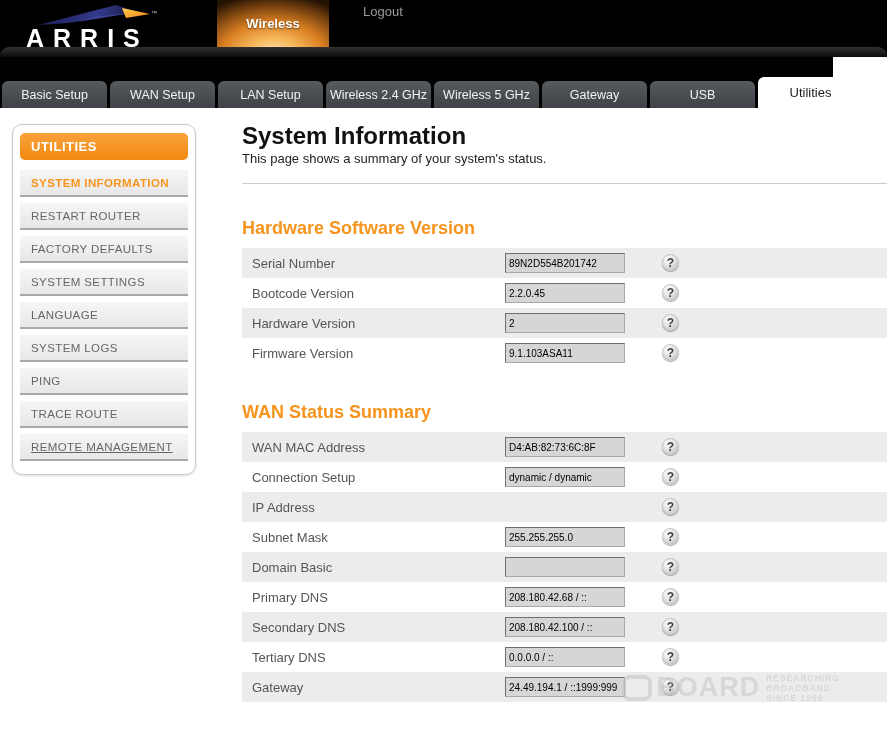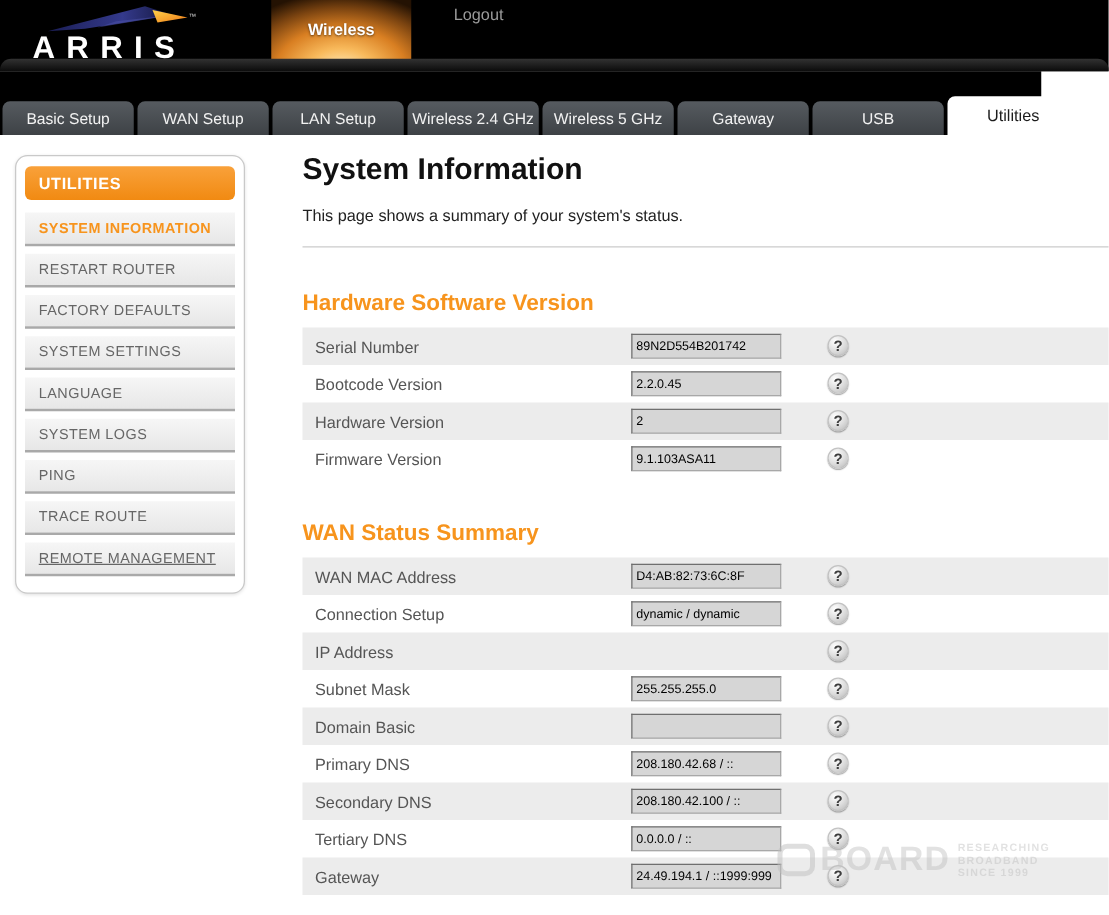--- a/index.html
+++ b/index.html
@@ -79,21 +79,21 @@
     padding:7px 11px 6px 11px; margin-bottom:6px;
     font-size:11.5px; color:#666; letter-spacing:.4px;
     cursor:pointer;
   }
   .sb-item:last-child { margin-bottom:0;text-decoration:underline; }
   .sb-item.active { color:#f7941d; font-weight:bold; }
 
   
   .main { position:absolute; left:242px; top:0; right:0; }
   .page-title { font-size:24px; font-weight:bold; color:#111; margin-top:14px; }
-  .page-sub { font-size:13px; color:#222; margin-top:15px; }
+  .page-sub { font-size:13px; color:#222; margin-top:1px; }
   .rule { border:none; border-top:1px solid #ccc; margin-top:17px; }
 
   .sec-h { color:#f7941d; font-size:18px; font-weight:bold; margin:34px 0 9px 0; }
 
   .rows { }
   .row { position:relative; height:30px; display:flex; align-items:center; }
   .row:nth-child(odd) { background:#ececec; }
   .row-label { margin-left:10px; font-size:13px; color:#555; }
   .row-input {
     position:absolute; left:263px; top:5px;

